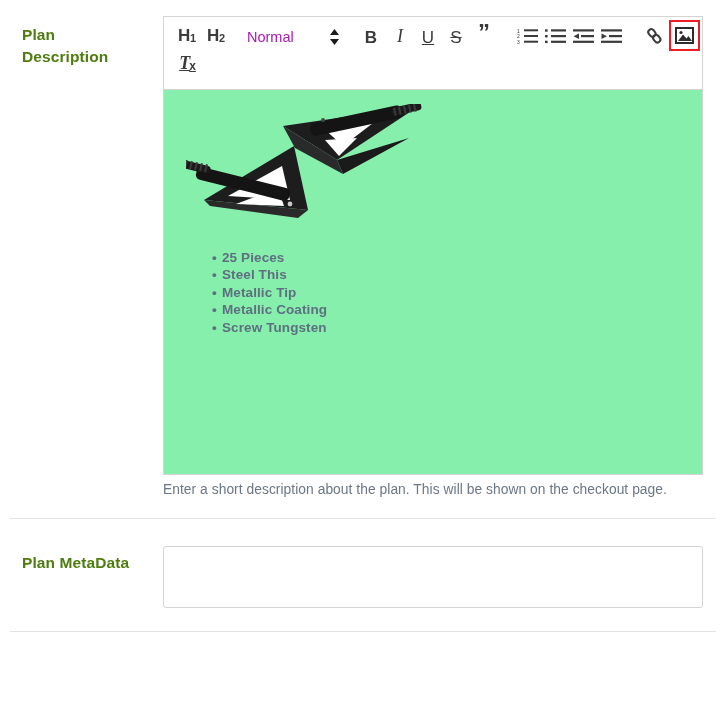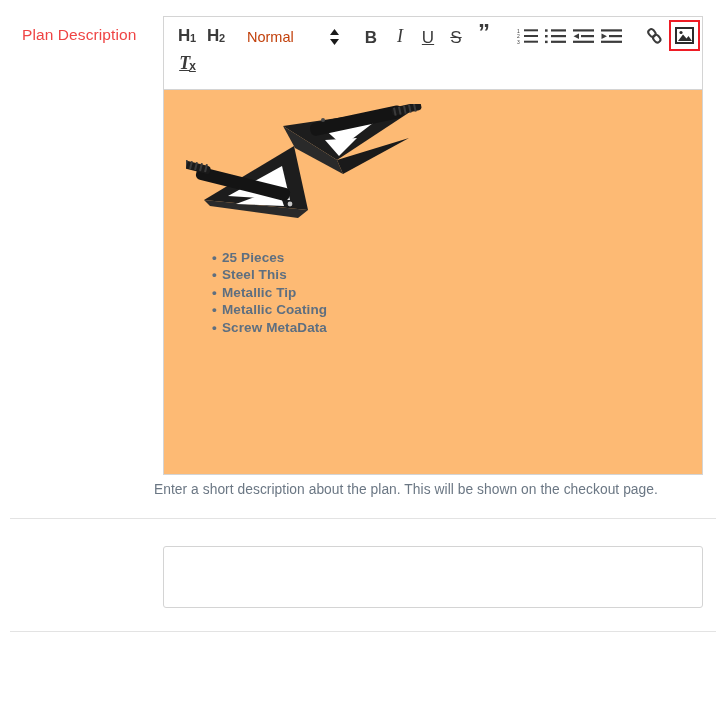--- a/index.html
+++ b/index.html
@@ -24,24 +24,24 @@
   .row-description {
     position: absolute;
     left: 0;
     top: 0;
     width: 726px;
     height: 517px;
   }
 
   .field-label {
     position: absolute;
-    color: #ef4444;
+    color: #4d7c0f;
     font-size: 15.5px;
     line-height: 22px;
-    font-weight: 400;
+    font-weight: 700;
     letter-spacing: 0.1px;
   }
 
   .label-description {
     left: 22px;
     top: 24px;
     width: 120px;
   }
 
   
@@ -83,21 +83,21 @@
     font-size: 11px;
     font-weight: 700;
     vertical-align: baseline;
     position: relative;
     top: 2px;
     left: 0px;
   }
 
   .tb-picker-label {
     font-size: 14.5px;
-    color: #c2410c;
+    color: #a21caf;
     font-weight: 400;
     white-space: nowrap;
     align-items: center;
   }
 
   .tb-glyph {
     font-size: 17px;
     font-weight: 700;
     color: #3b3b3b;
     line-height: 1;
@@ -134,21 +134,21 @@
     display: block;
   }
 
   
   .editor-body {
     position: relative;
     width: 100%;
     height: 384px;
     padding: 0;
     overflow: hidden;
-    background: #fdba74;
+    background: #86efac;
   }
 
   .product-figure {
     position: absolute;
     left: 22px;
     top: 14px;
     width: 240px;
     height: 118px;
   }
 
@@ -171,21 +171,21 @@
   .feature-list li::before {
     content: "\2022";
     display: inline-block;
     width: 10px;
     color: #5e6f80;
     font-weight: 700;
   }
 
   .help-text {
     position: absolute;
-    left: 154px;
+    left: 163px;
     top: 482px;
     font-size: 13.8px;
     color: #6b7784;
     letter-spacing: 0.05px;
     white-space: nowrap;
   }
 
   
   .divider {
     position: absolute;
@@ -394,32 +394,33 @@
               <circle cx="104" cy="66" r="2.4" fill="#c9c9c9"></circle>
             </g>
           </svg>
         </div>
 
         <ul class="feature-list">
           <li>25 Pieces</li>
           <li>Steel This</li>
           <li>Metallic Tip</li>
           <li>Metallic Coating</li>
-          <li>Screw MetaData</li>
+          <li>Screw Tungsten</li>
         </ul>
 
       </div>
     </div>
 
     <div class="help-text">Enter a short description about the plan. This will be shown on the checkout page.</div>
   </div>
 
   <div class="divider divider-1"></div>
 
   <div class="row-metadata">
+    <div class="field-label label-metadata">Plan MetaData</div>
 
     <textarea class="metadata-input" placeholder="" style=""></textarea>
   </div>
 
   <div class="divider divider-2"></div>
 
   <div class="row-actions">
     
 
     

